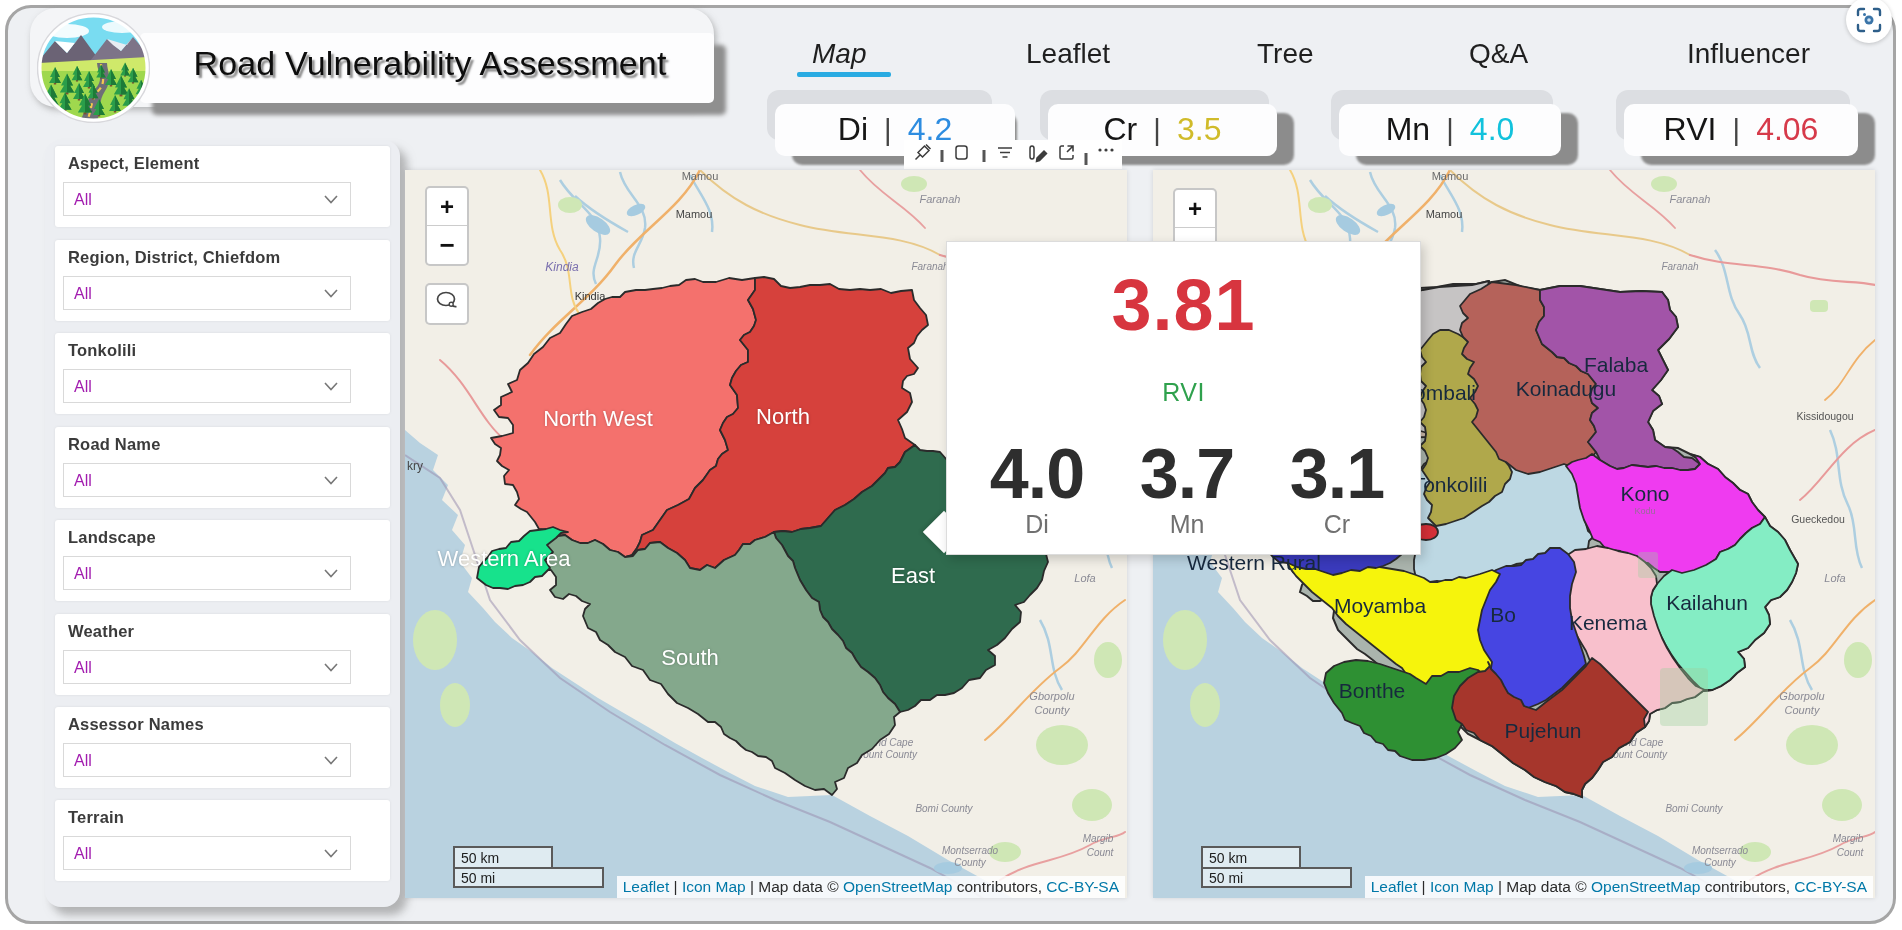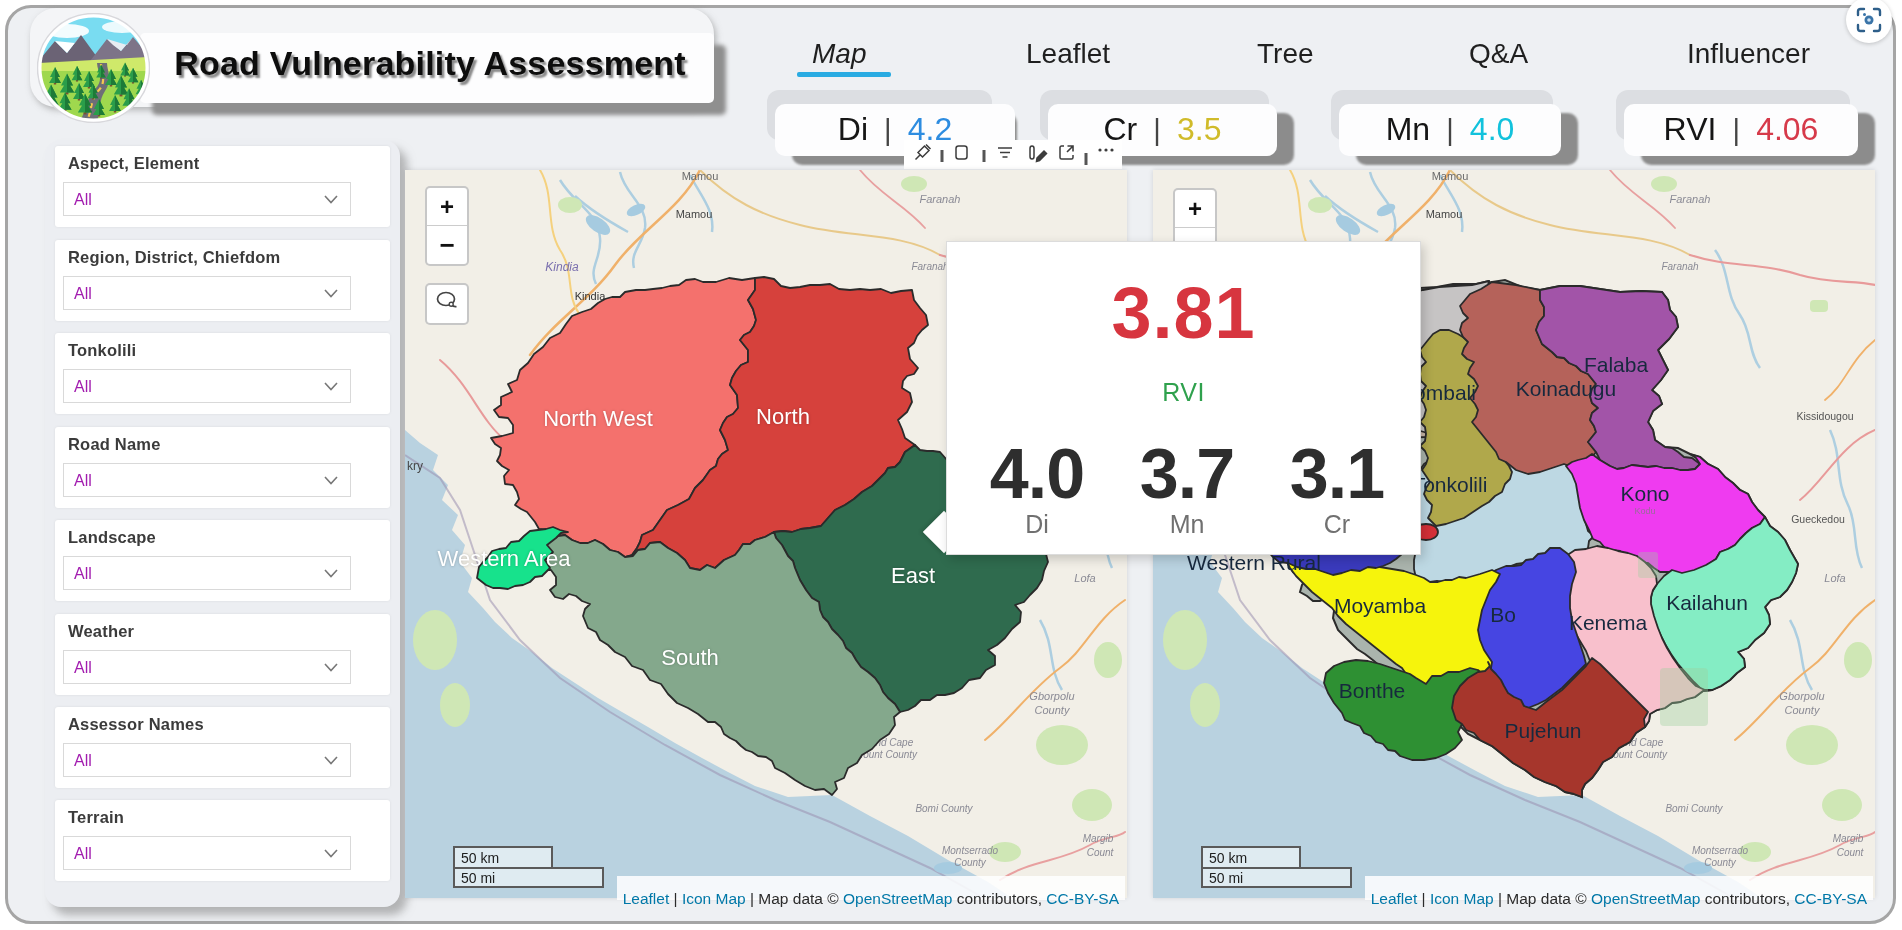--- a/index.html
+++ b/index.html
@@ -1,44 +1,44 @@
 <!DOCTYPE html>
 <html><head><meta charset="utf-8"><style>
 *{margin:0;padding:0;box-sizing:border-box;}
 body{font-family:"Liberation Sans",sans-serif;background:#fff;width:1902px;height:930px;overflow:hidden;}
 #page{position:absolute;left:0;top:0;width:1902px;height:930px;background:#fff;}
 #frame{position:absolute;left:5px;top:5px;width:1891px;height:919px;background:#eef0f3;border:3px solid #a5a5a5;border-radius:26px;}
 #hdrcard{position:absolute;left:30px;top:8px;width:684px;height:99px;background:#f4f5f7;border-radius:26px;box-shadow:2px 3px 6px rgba(120,120,120,0.5);}
 #titlecard{position:absolute;left:140px;top:33px;width:574px;height:70px;background:#fdfdfe;border-radius:5px;box-shadow:12px 12px 4px #8f8f8f;}
-#title{position:absolute;left:152px;top:44px;width:556px;text-align:center;font-size:34px;font-weight:bold;color:#0d0d0d;letter-spacing:0.2px;text-shadow:2.5px 2.5px 2px rgba(40,40,40,0.55);}
+#title{position:absolute;left:152px;top:44px;width:556px;text-align:center;font-size:34px;font-weight:normal;color:#0d0d0d;letter-spacing:0.2px;text-shadow:2.5px 2.5px 2px rgba(40,40,40,0.55);}
 .nav{position:absolute;top:38px;font-size:28px;color:#1f1f1f;}
 #navline{position:absolute;left:797px;top:72px;width:94px;height:5px;background:#29abe2;border-radius:2px;}
 .mcgrey{position:absolute;top:90px;height:50px;background:#dcdee2;border-radius:12px;}
 .mcshadow{position:absolute;top:113px;height:52px;background:#8c8c8c;border-radius:10px;filter:blur(1px);}
 .mcard{position:absolute;top:104px;height:52px;background:#fdfdfe;border-radius:10px;text-align:center;font-size:32px;color:#161616;line-height:50px;}
 .mp{color:#444;font-weight:300;font-size:29px;}
 #toolbar{position:absolute;left:904px;top:140px;width:218px;height:29px;background:#fff;}
 #focusbtn{position:absolute;left:1846px;top:-3px;width:46px;height:46px;background:#fff;border-radius:50%;box-shadow:0 1px 4px rgba(0,0,0,0.2);display:flex;align-items:center;justify-content:center;}
 #sidebar{position:absolute;left:45px;top:140px;width:355px;height:767px;background:#eceef2;border-radius:16px;box-shadow:7px 8px 8px rgba(130,130,130,0.55);}
 .sblock{position:absolute;left:10px;width:335px;height:81px;background:#fff;border-radius:3px;box-shadow:0 0 3px rgba(0,0,0,0.08);}
 .slabel{position:absolute;left:13px;top:8px;font-size:16.5px;font-weight:bold;color:#3b3b3b;letter-spacing:0.2px;}
 .sdd{position:absolute;left:8px;top:36px;width:288px;height:34px;border:1px solid #d9d9d9;background:#fff;font-size:16px;color:#a21caf;line-height:33px;padding-left:10px;}
 .mapcard{position:absolute;top:170px;width:722px;height:728px;background:#f2efe7;overflow:hidden;box-shadow:0 0 5px rgba(0,0,0,0.12);}
 .zbox{position:absolute;width:44px;background:#fff;border:2px solid rgba(0,0,0,0.22);border-radius:5px;z-index:5;}
 .zbtn{width:40px;height:38px;text-align:center;font-size:24px;font-weight:bold;color:#111;line-height:38px;}
 .scale{position:absolute;z-index:5;font-size:14px;color:#202020;padding-left:28px;}
 .sc1{width:100px;height:21px;background:rgba(255,255,255,0.55);border:2px solid #5a5a5a;border-bottom:none;padding:0 0 0 6px;line-height:20px;}
 .sc2{width:151px;height:21px;background:rgba(255,255,255,0.55);border:2px solid #5a5a5a;padding:0 0 0 6px;line-height:18px;}
-.attr{position:absolute;top:876px;height:22px;background:rgba(255,255,255,0.85);z-index:5;font-size:15.5px;color:#2b2b2b;padding:12px 6px;line-height:21px;white-space:nowrap;}
+.attr{position:absolute;top:876px;height:22px;background:rgba(255,255,255,0.85);z-index:5;font-size:15.5px;color:#2b2b2b;padding:0 6px;line-height:21px;white-space:nowrap;}
 .attr a{color:#0078a8;text-decoration:none;}
 .attr b{font-weight:normal;color:#2b2b2b;}
 .ab{color:#2b2b2b;}
 #tooltip{position:absolute;left:946px;top:241px;width:475px;height:314px;background:#fff;border:1px solid #dcdcdc;box-shadow:3px 4px 10px rgba(0,0,0,0.18);z-index:20;}
 #ttarrow{position:absolute;left:929px;top:517px;width:30px;height:30px;background:#fff;transform:rotate(45deg);box-shadow:-2px 2px 4px rgba(0,0,0,0.12);z-index:19;}
-.ttbig{position:absolute;width:100%;text-align:center;top:30px;font-size:72px;font-weight:bold;color:#d7353f;letter-spacing:1px;}
+.ttbig{position:absolute;width:100%;text-align:center;top:22px;font-size:72px;font-weight:bold;color:#d7353f;letter-spacing:1px;}
 .ttrvi{position:absolute;width:100%;text-align:center;top:136px;font-size:25px;color:#2fa14d;letter-spacing:0.5px;}
 .ttnum{position:absolute;top:192px;font-size:70px;font-weight:bold;color:#2e2e2e;width:160px;text-align:center;letter-spacing:-1px;}
 .ttlab{position:absolute;top:268px;font-size:25px;color:#707070;width:160px;text-align:center;}
 </style></head>
 <body>
 <div id="page">
 <div id="frame"></div>
 <div id="hdrcard"></div>
 <div id="titlecard"></div>
 <div id="title">Road Vulnerability Assessment</div>

